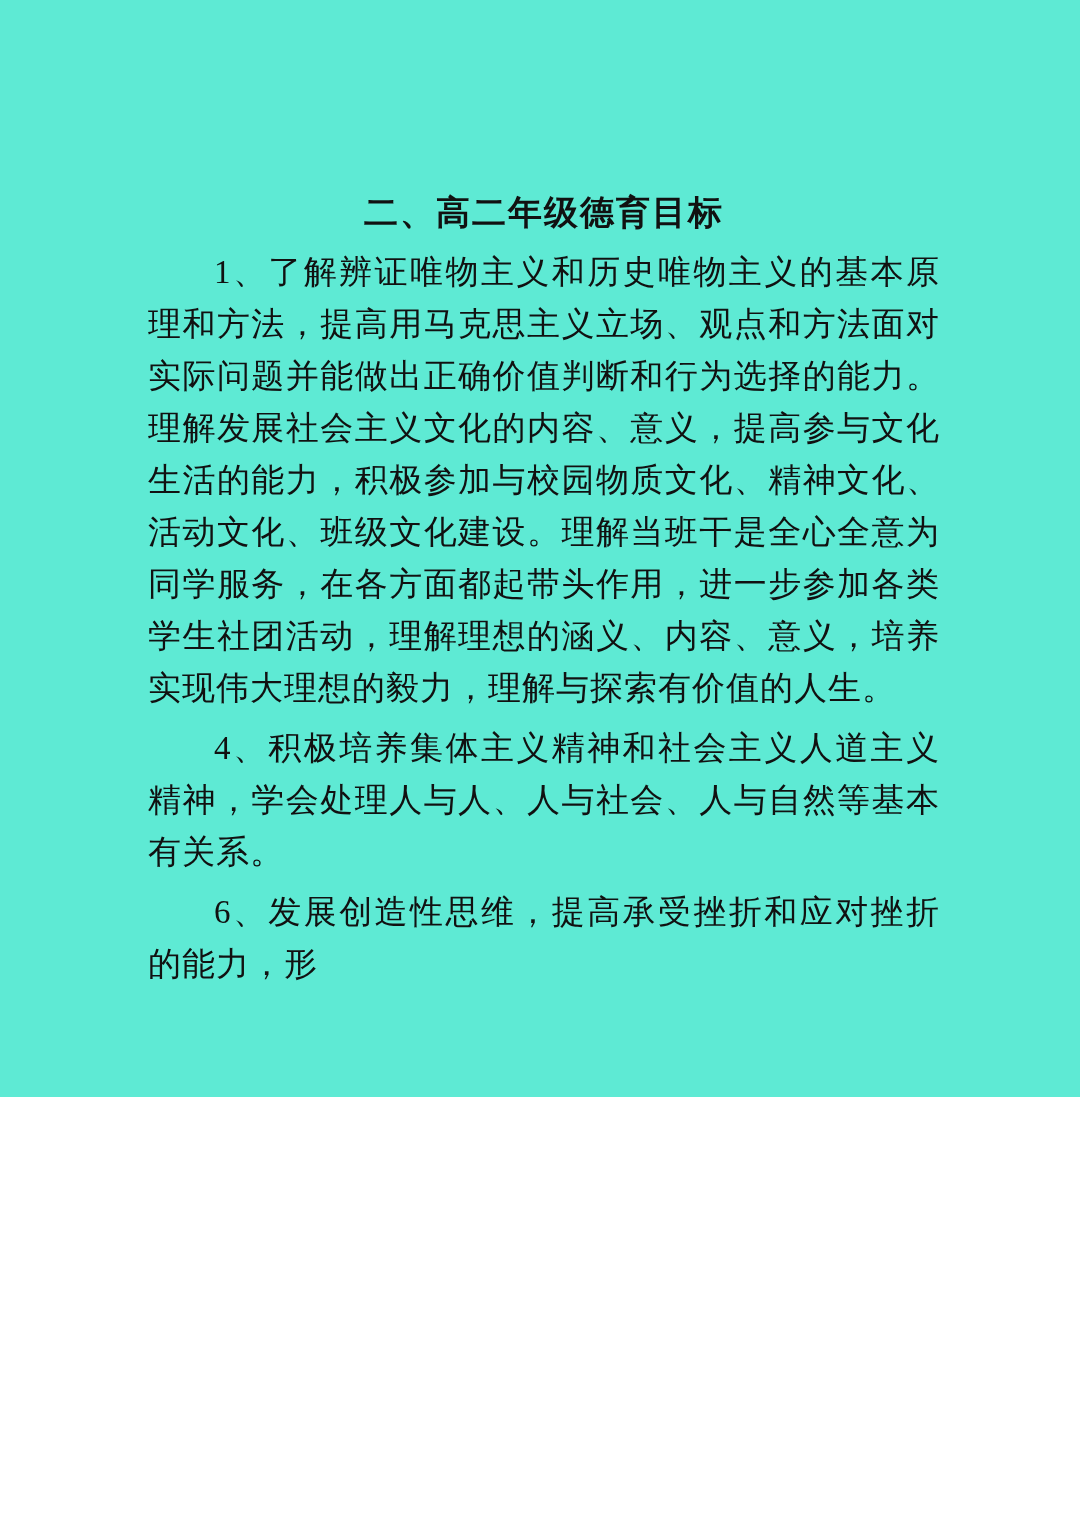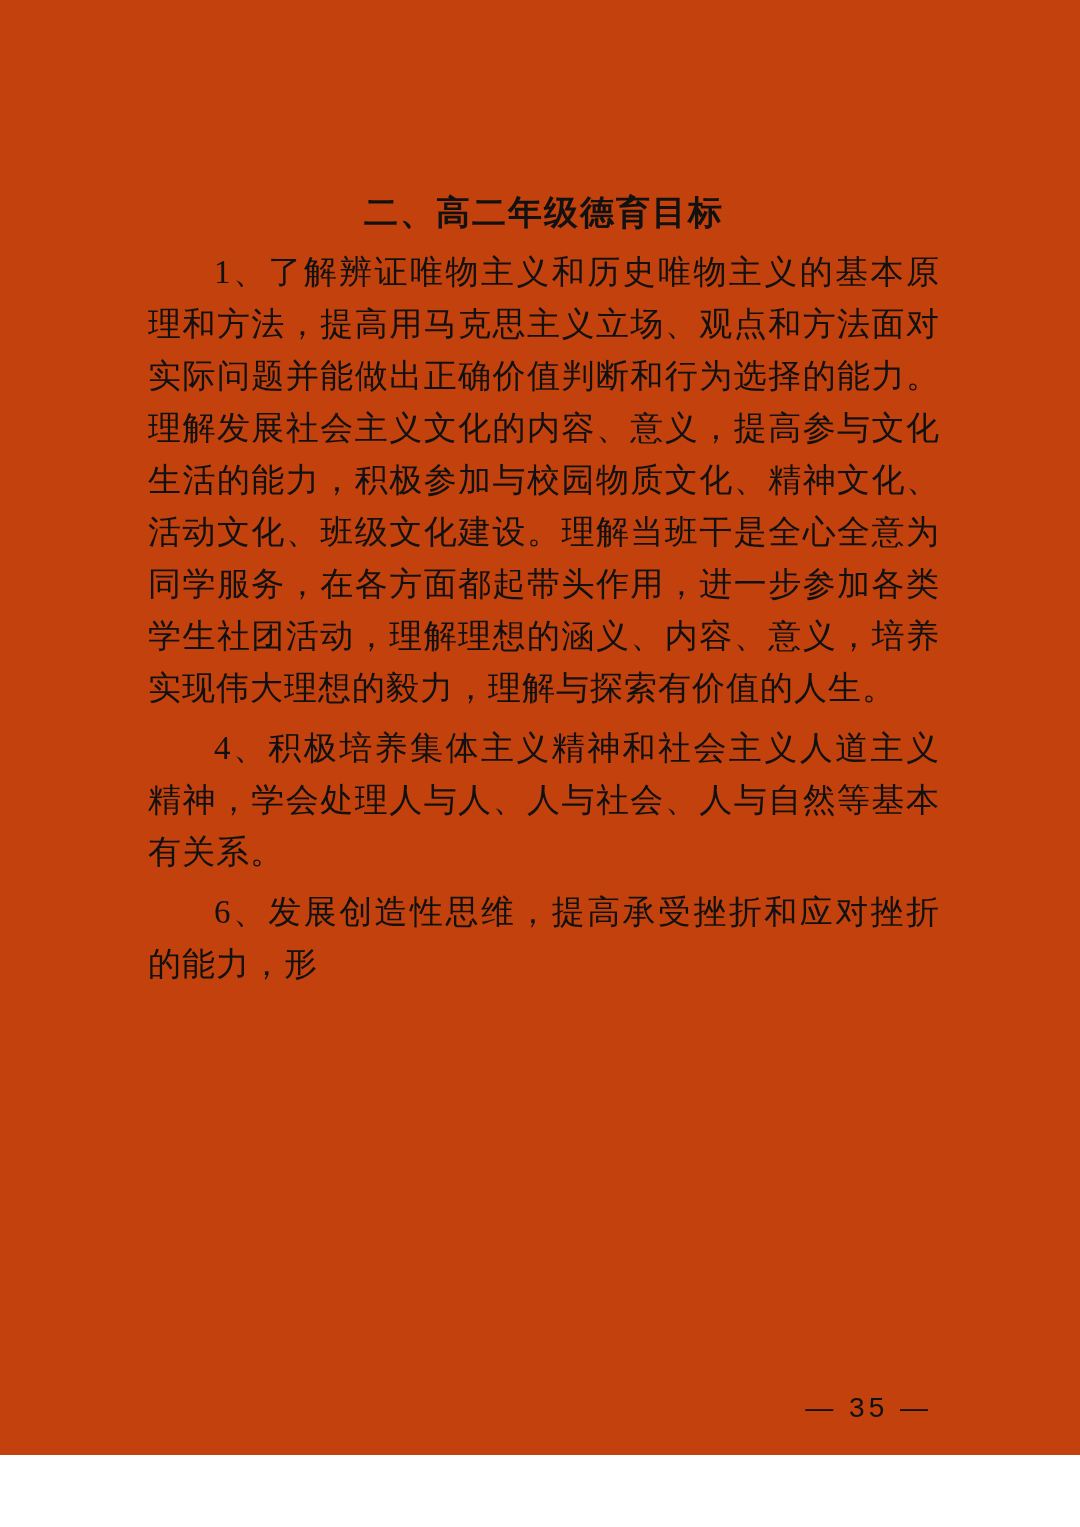--- a/index.html
+++ b/index.html
@@ -3,22 +3,22 @@
 <meta charset="utf-8">
 <style>
   html, body {
     margin: 0;
     padding: 0;
     background: #ffffff;
   }
   .page {
     position: relative;
     width: 1080px;
-    height: 1455px;
-    background: #c2410c;
+    height: 1097px;
+    background: #5eead4;
     color: #111111;
     overflow: hidden;
     box-sizing: border-box;
   }
   .content {
     position: absolute;
     left: 140px;
     top: 190px;
     width: 808px;
   }

